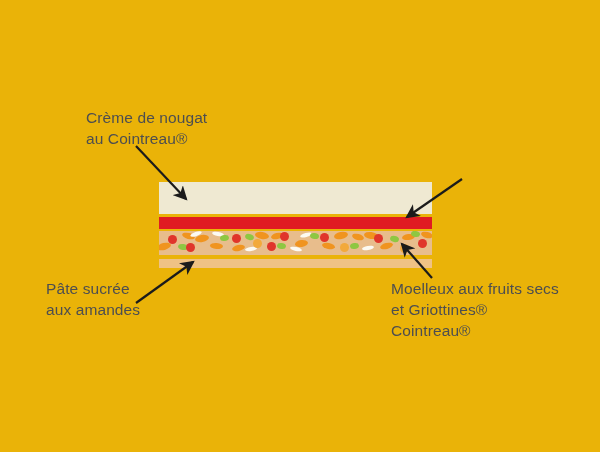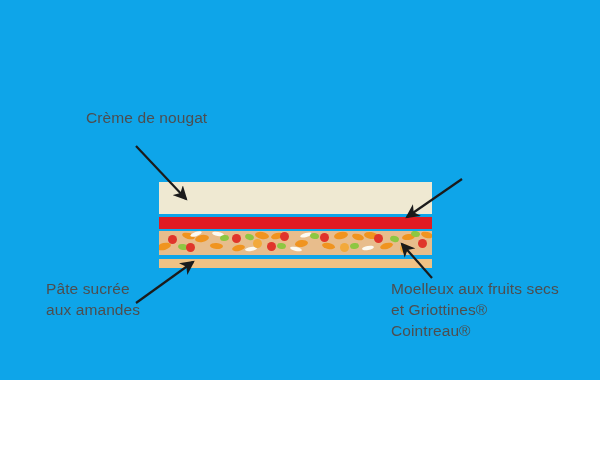--- a/index.html
+++ b/index.html
@@ -1,20 +1,20 @@
 <!DOCTYPE html>
 <html><head>
 <meta charset="utf-8">
 <style>
   html, body { margin: 0; padding: 0; background: #ffffff; }
   .stage {
     position: relative;
     width: 600px;
-    height: 380px;
-    background: #0ea5e9;
+    height: 452px;
+    background: #eab308;
     overflow: hidden;
     font-family: "Liberation Sans", "DejaVu Sans", sans-serif;
   }
   .label {
     position: absolute;
     font-size: 15.5px;
     line-height: 21px;
     letter-spacing: 0.1px;
     white-space: nowrap;
   }
@@ -87,20 +87,21 @@
       <div class="bit" style="width: 9px; height: 9px; left: 240.5px; top: 12.5px; background: rgb(242, 169, 59);"></div>
       <div class="bit" style="width: 13px; height: 6px; left: 242.5px; top: 3px; background: rgb(240, 148, 31); transform: rotate(-8deg);"></div>
       <div class="bit" style="width: 9px; height: 6px; left: 251.5px; top: 0px; background: rgb(142, 199, 66); transform: rotate(10deg);"></div>
       <div class="bit" style="width: 9px; height: 9px; left: 258.5px; top: 7.5px; background: rgb(224, 53, 43);"></div>
       <div class="bit" style="width: 12px; height: 6px; left: 262px; top: 1px; background: rgb(240, 148, 31); transform: rotate(15deg);"></div>
     </div>
   <div class="layer" id="layer-pate" style="background: rgb(239, 194, 133);"></div>
 
   <div class="label" id="label-nougat" style="color: rgb(77, 78, 80);">
     <div>Crème de nougat</div>
+    <div>au Cointreau®</div>
   </div>
 
 
   <div class="label" id="label-pate" style="color: rgb(77, 78, 80);">
     <div>Pâte sucrée</div>
     <div>aux amandes</div>
   </div>
 
   <div class="label" id="label-moelleux" style="color: rgb(77, 78, 80);">
     <div>Moelleux aux fruits secs</div>

